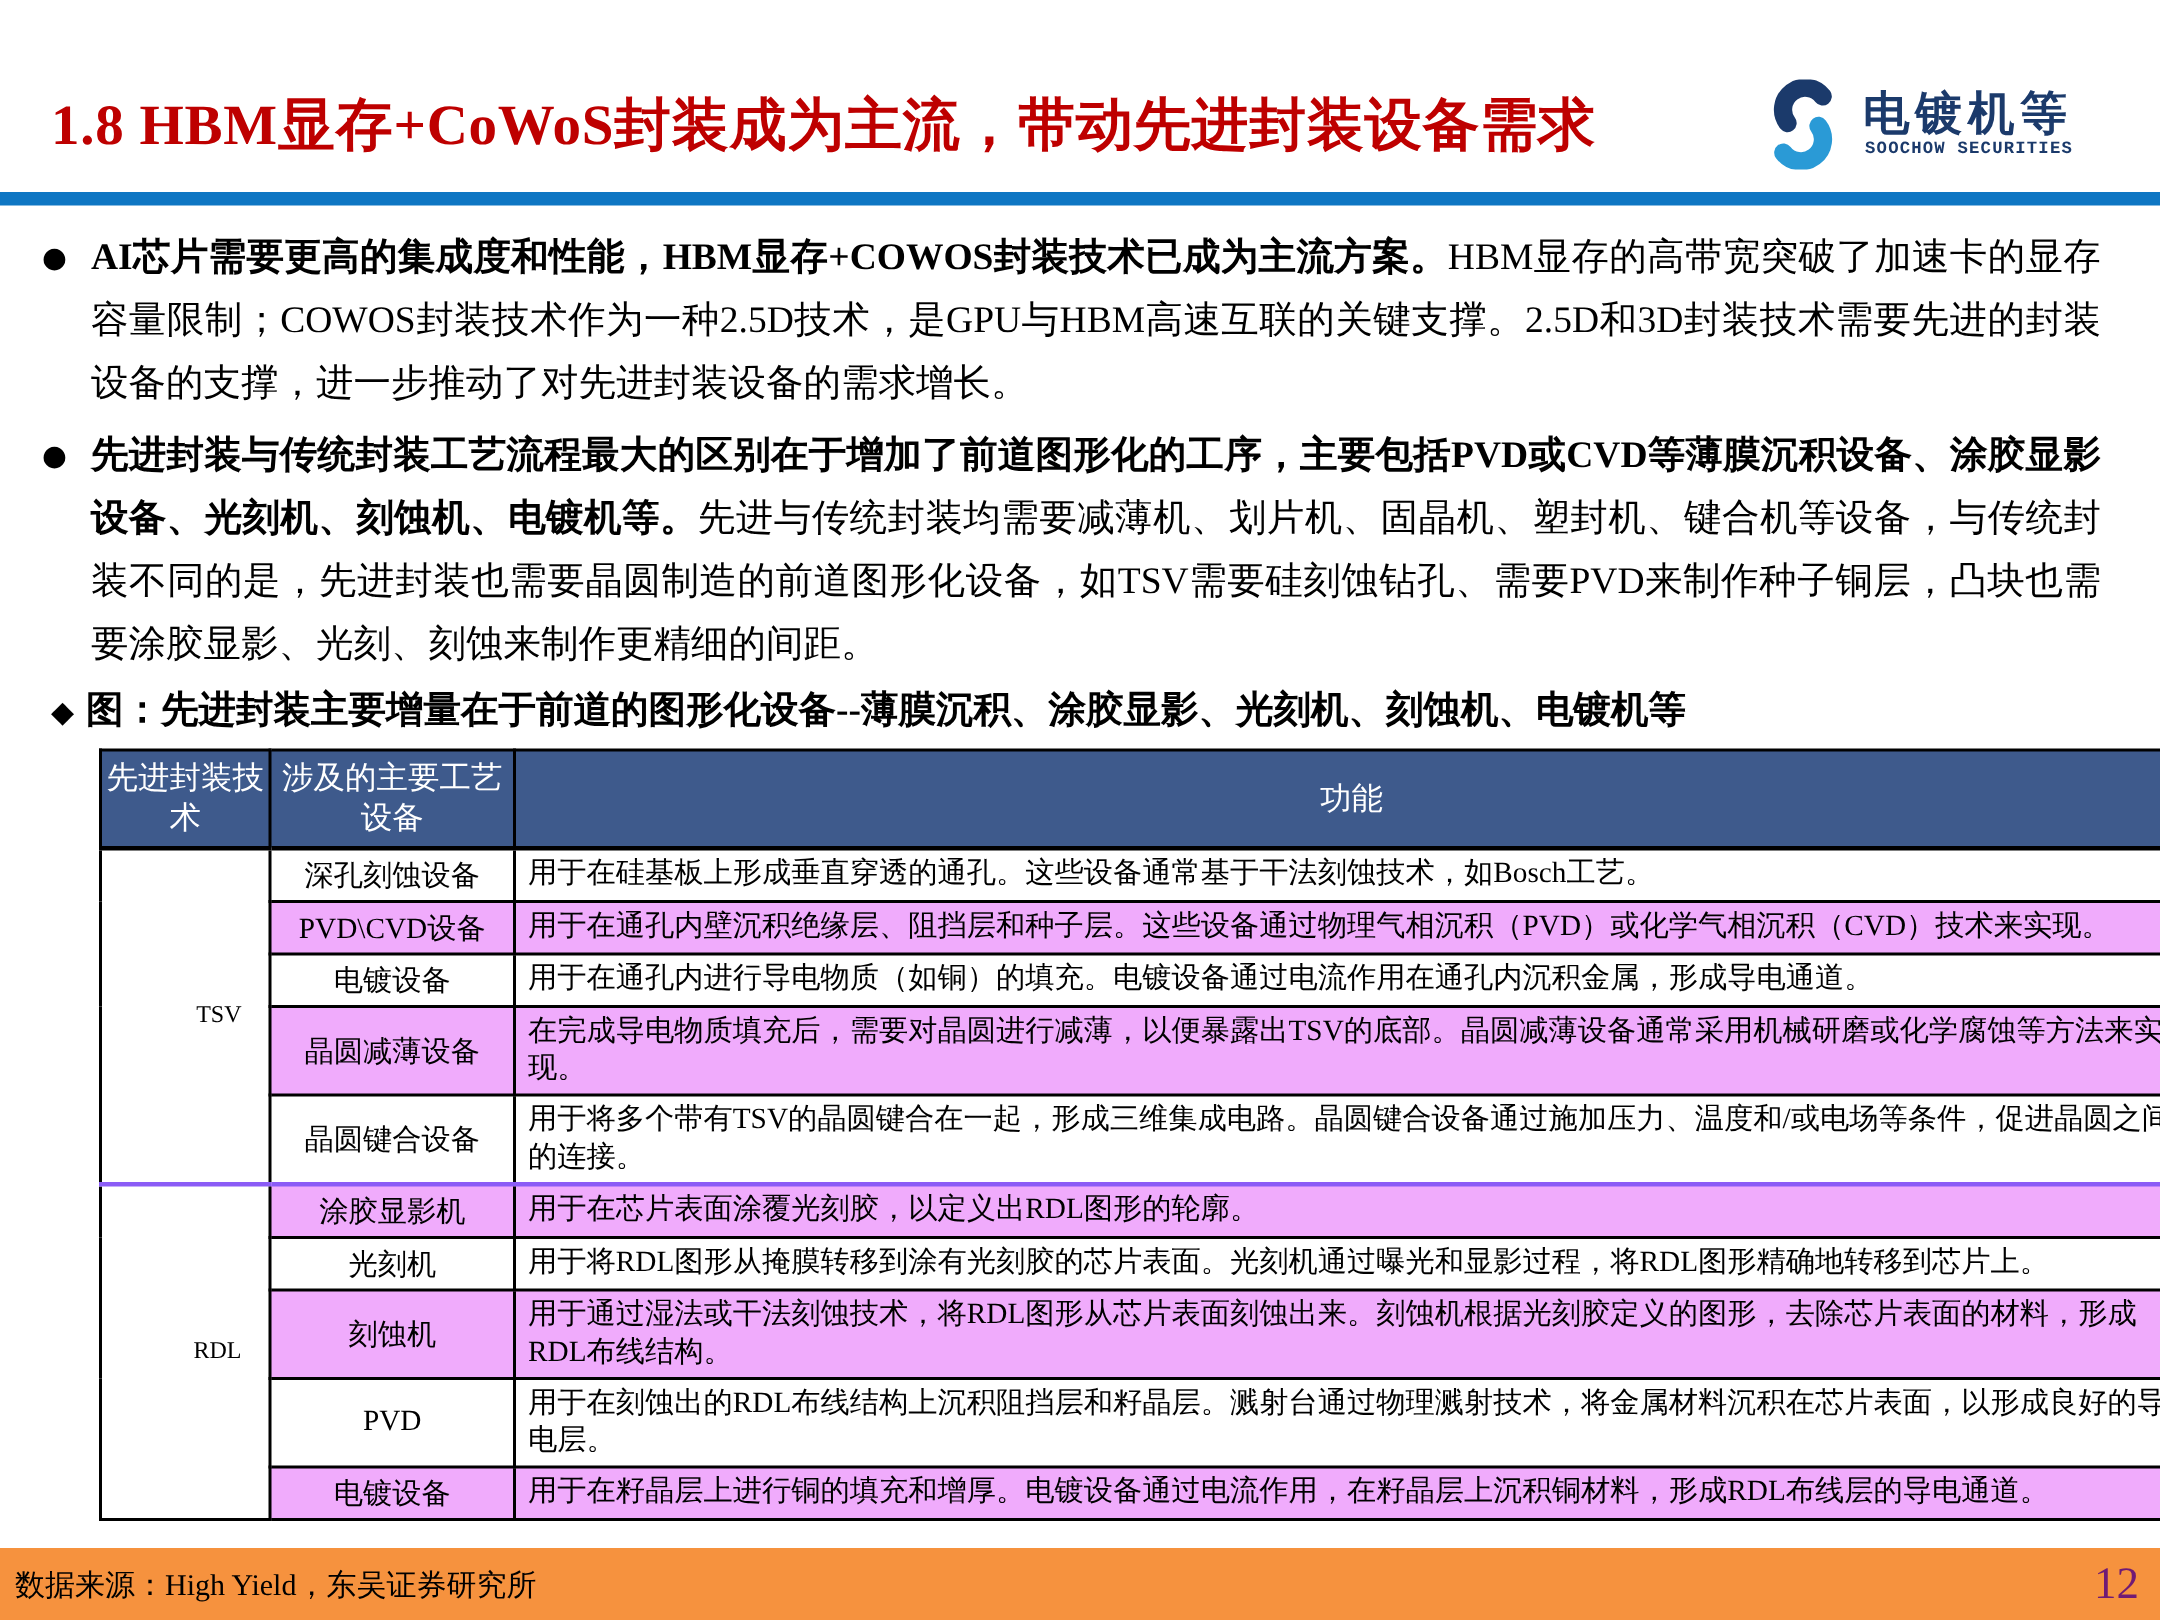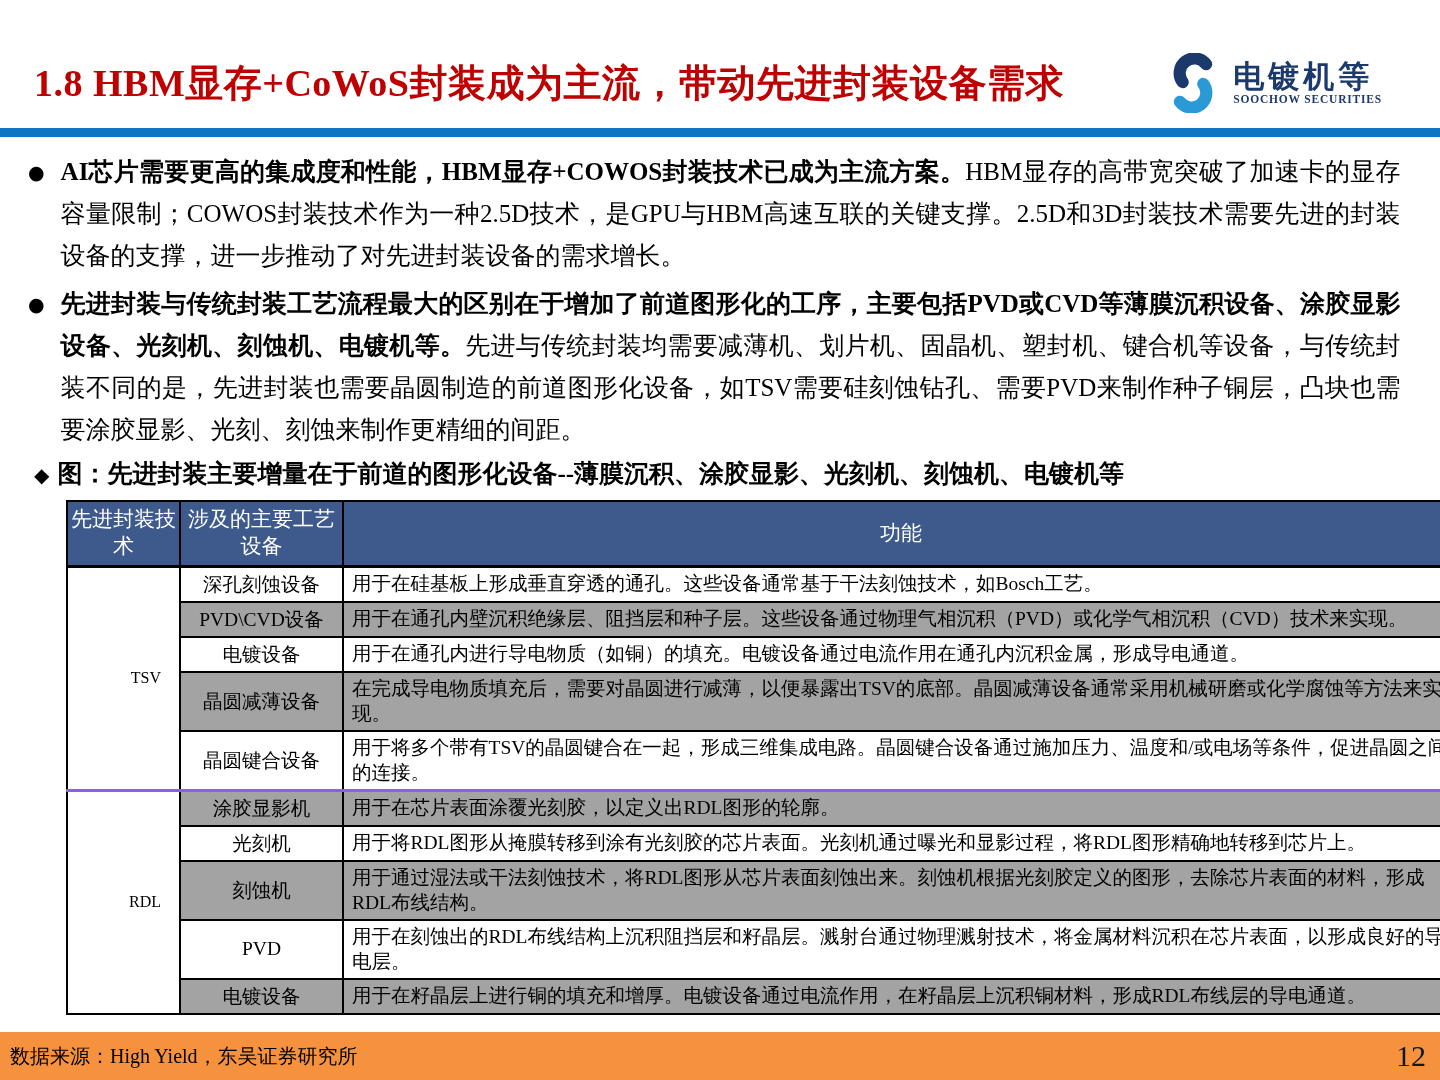--- a/index.html
+++ b/index.html
@@ -31,21 +31,22 @@
     font-size: 31px;
     font-weight: bold;
     letter-spacing: 4px;
     line-height: 1.05;
     font-family: "Liberation Serif", serif;
   }
   .logo-text-en {
     font-size: 11.5px;
     font-weight: bold;
     letter-spacing: 0.8px;
-    font-family: Liberation Serif, serif;
+    font-family: Liberation Mono, monospace;
+    text-align: right;
   }
   .divider { width: 1440px; height: 9px; }
   
   .content { padding: 14px 30px 0 28px; }
   .bullet-item { display: flex; margin-bottom: 6px; }
   .bullet-marker {
     font-size: 19px;
     line-height: 42px;
     margin-right: 16px;
     flex: 0 0 auto;
@@ -101,35 +102,35 @@
     text-align: center;
     font-size: 19.5px;
     padding: 3px 4px;
   }
   td.fn {
     font-size: 19.5px;
     line-height: 25px;
     padding: 3px 8px 4px 8px;
     text-align: left;
   }
-  tr.shade td.dev, tr.shade td.fn { background: #a3a3a3; }
+  tr.shade td.dev, tr.shade td.fn { background: #f0abfc; }
   tr.plain td.dev, tr.plain td.fn { background: #ffffff; border-radius: 17px; }
   tr.group-start td { border-top: 3px solid #8b5cf6; }
   
   .footer {
     position: absolute;
     left: 0; bottom: 0;
     width: 1440px; height: 48px;
     display: flex;
     justify-content: space-between;
     align-items: center;
     padding: 0 14px 0 10px;
   }
   .footer-source { font-size: 20px; color: #000; }
-  .footer-page { font-size: 30px; color: #0f172a; line-height: 1; }
+  .footer-page { font-size: 30px; color: #701a75; line-height: 1; }
 </style>
 </head>
 <body>
 
 <div class="header">
   <div class="title" style="color:#be0000;">1.8 HBM显存+CoWoS封装成为主流，带动先进封装设备需求</div>
   <div class="logo">
     <span class="logo-icon">
       <svg viewBox="0 0 64 64" width="60" height="60" aria-hidden="true">
         <path d="M46 12 a15.5 15.5 0 1 0 -25 19" fill="none" stroke="#1b3a6b" stroke-width="13" stroke-linecap="round"></path>

